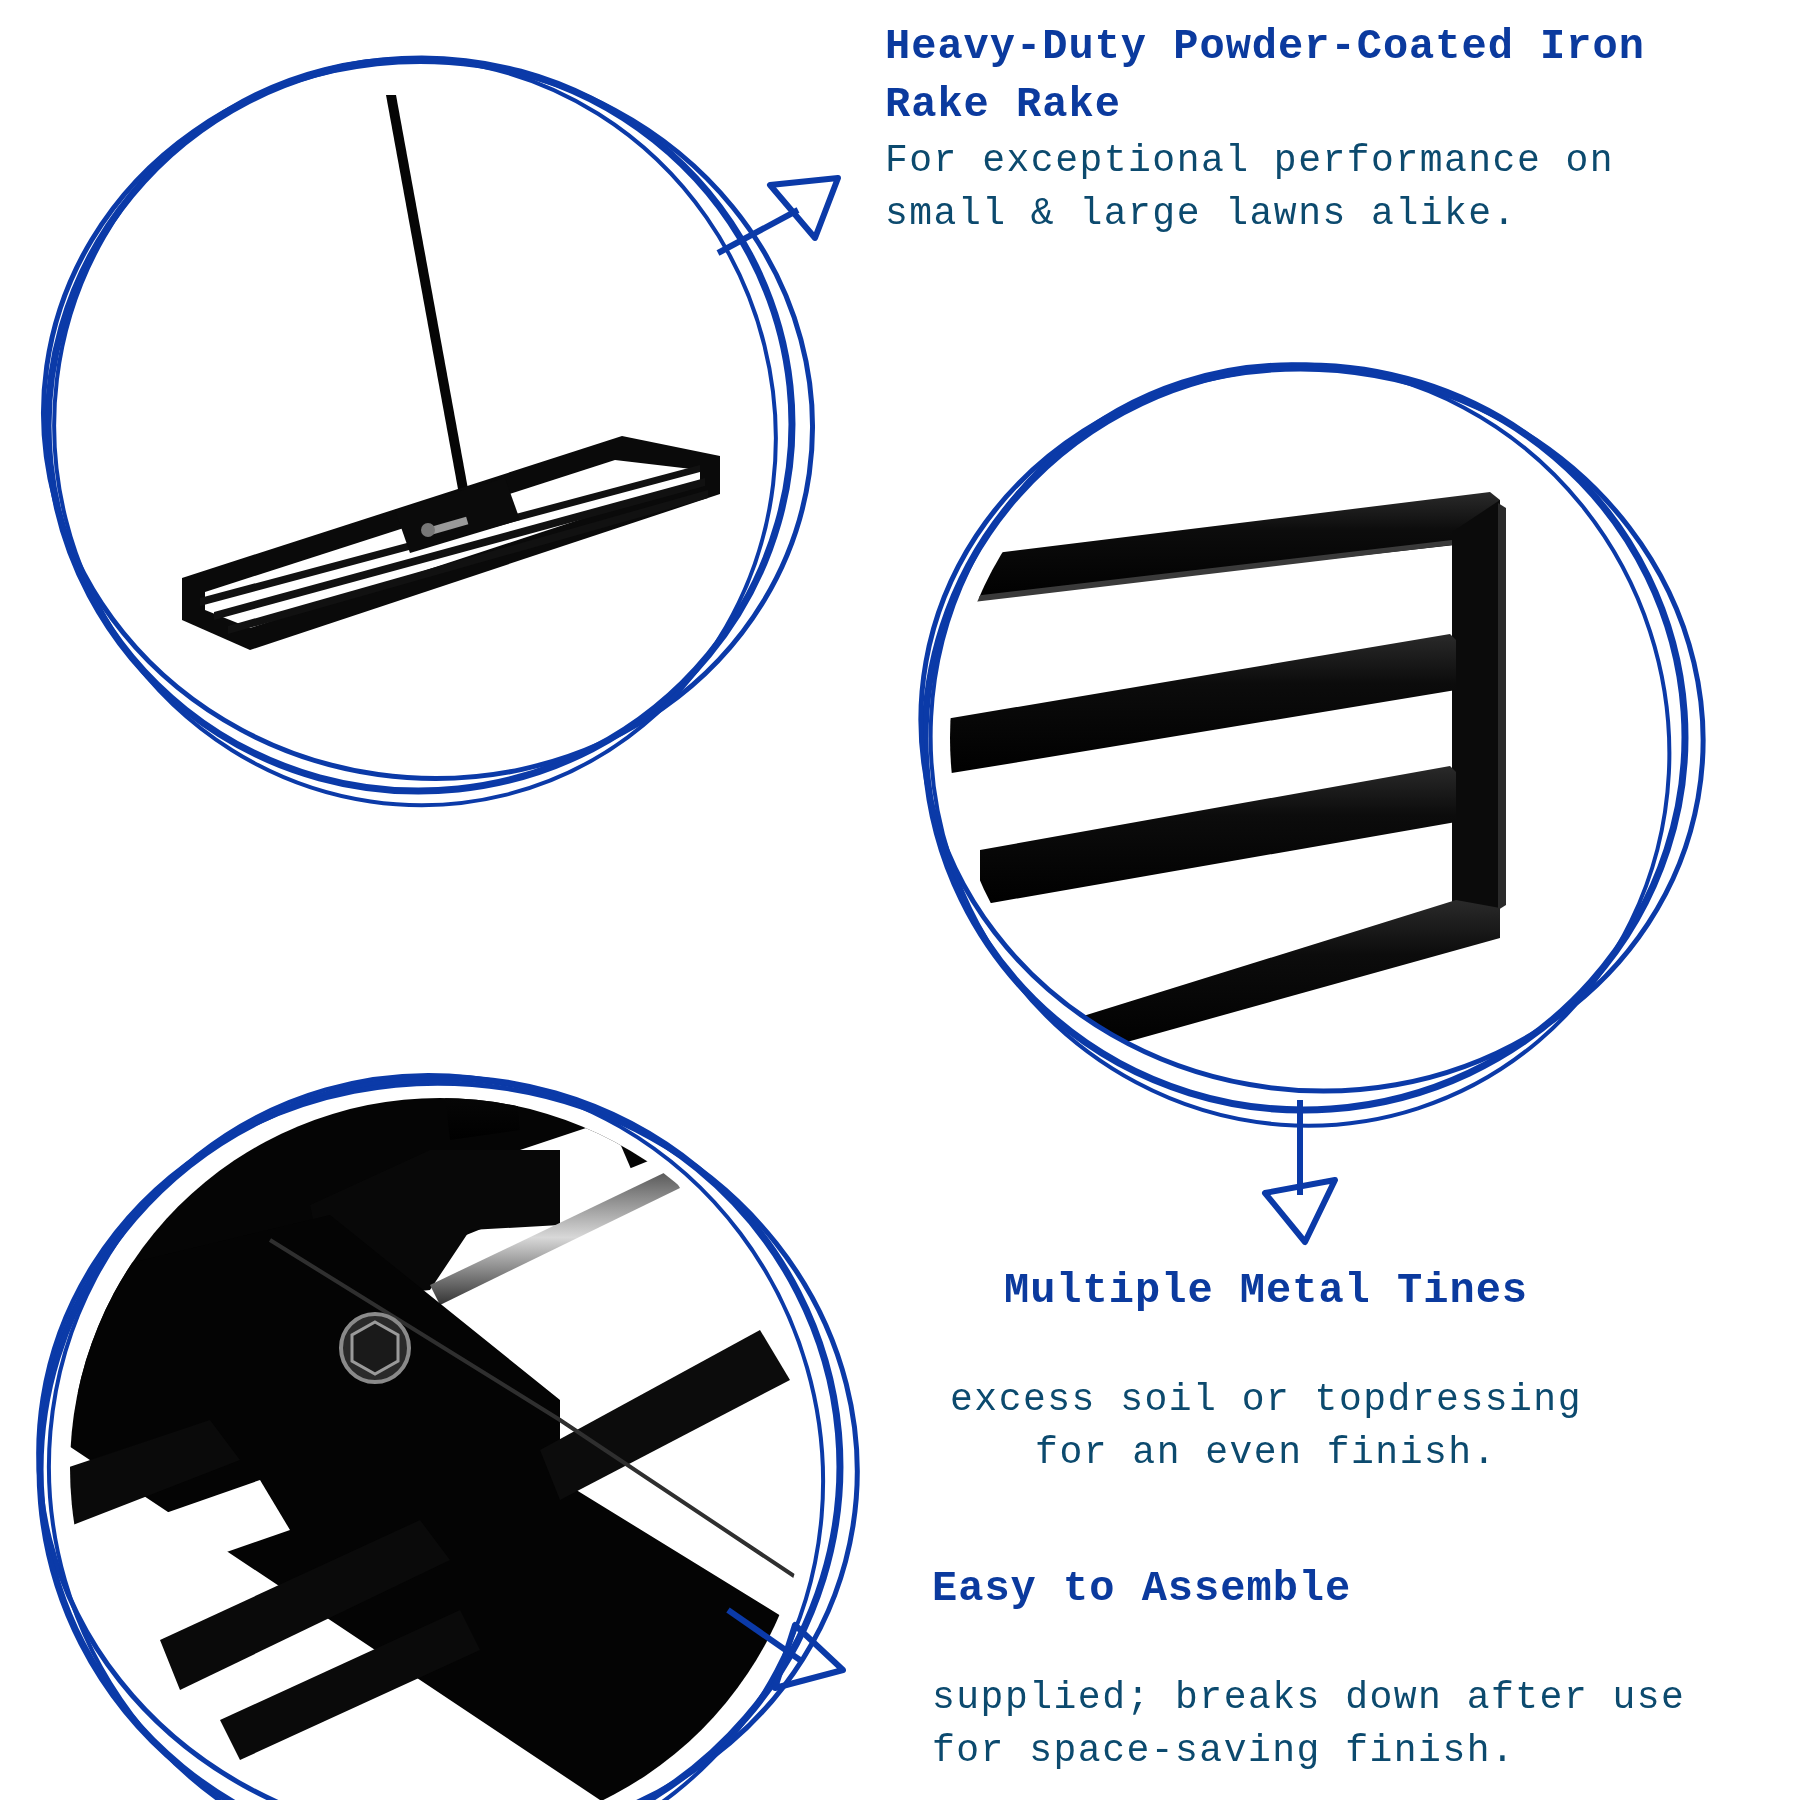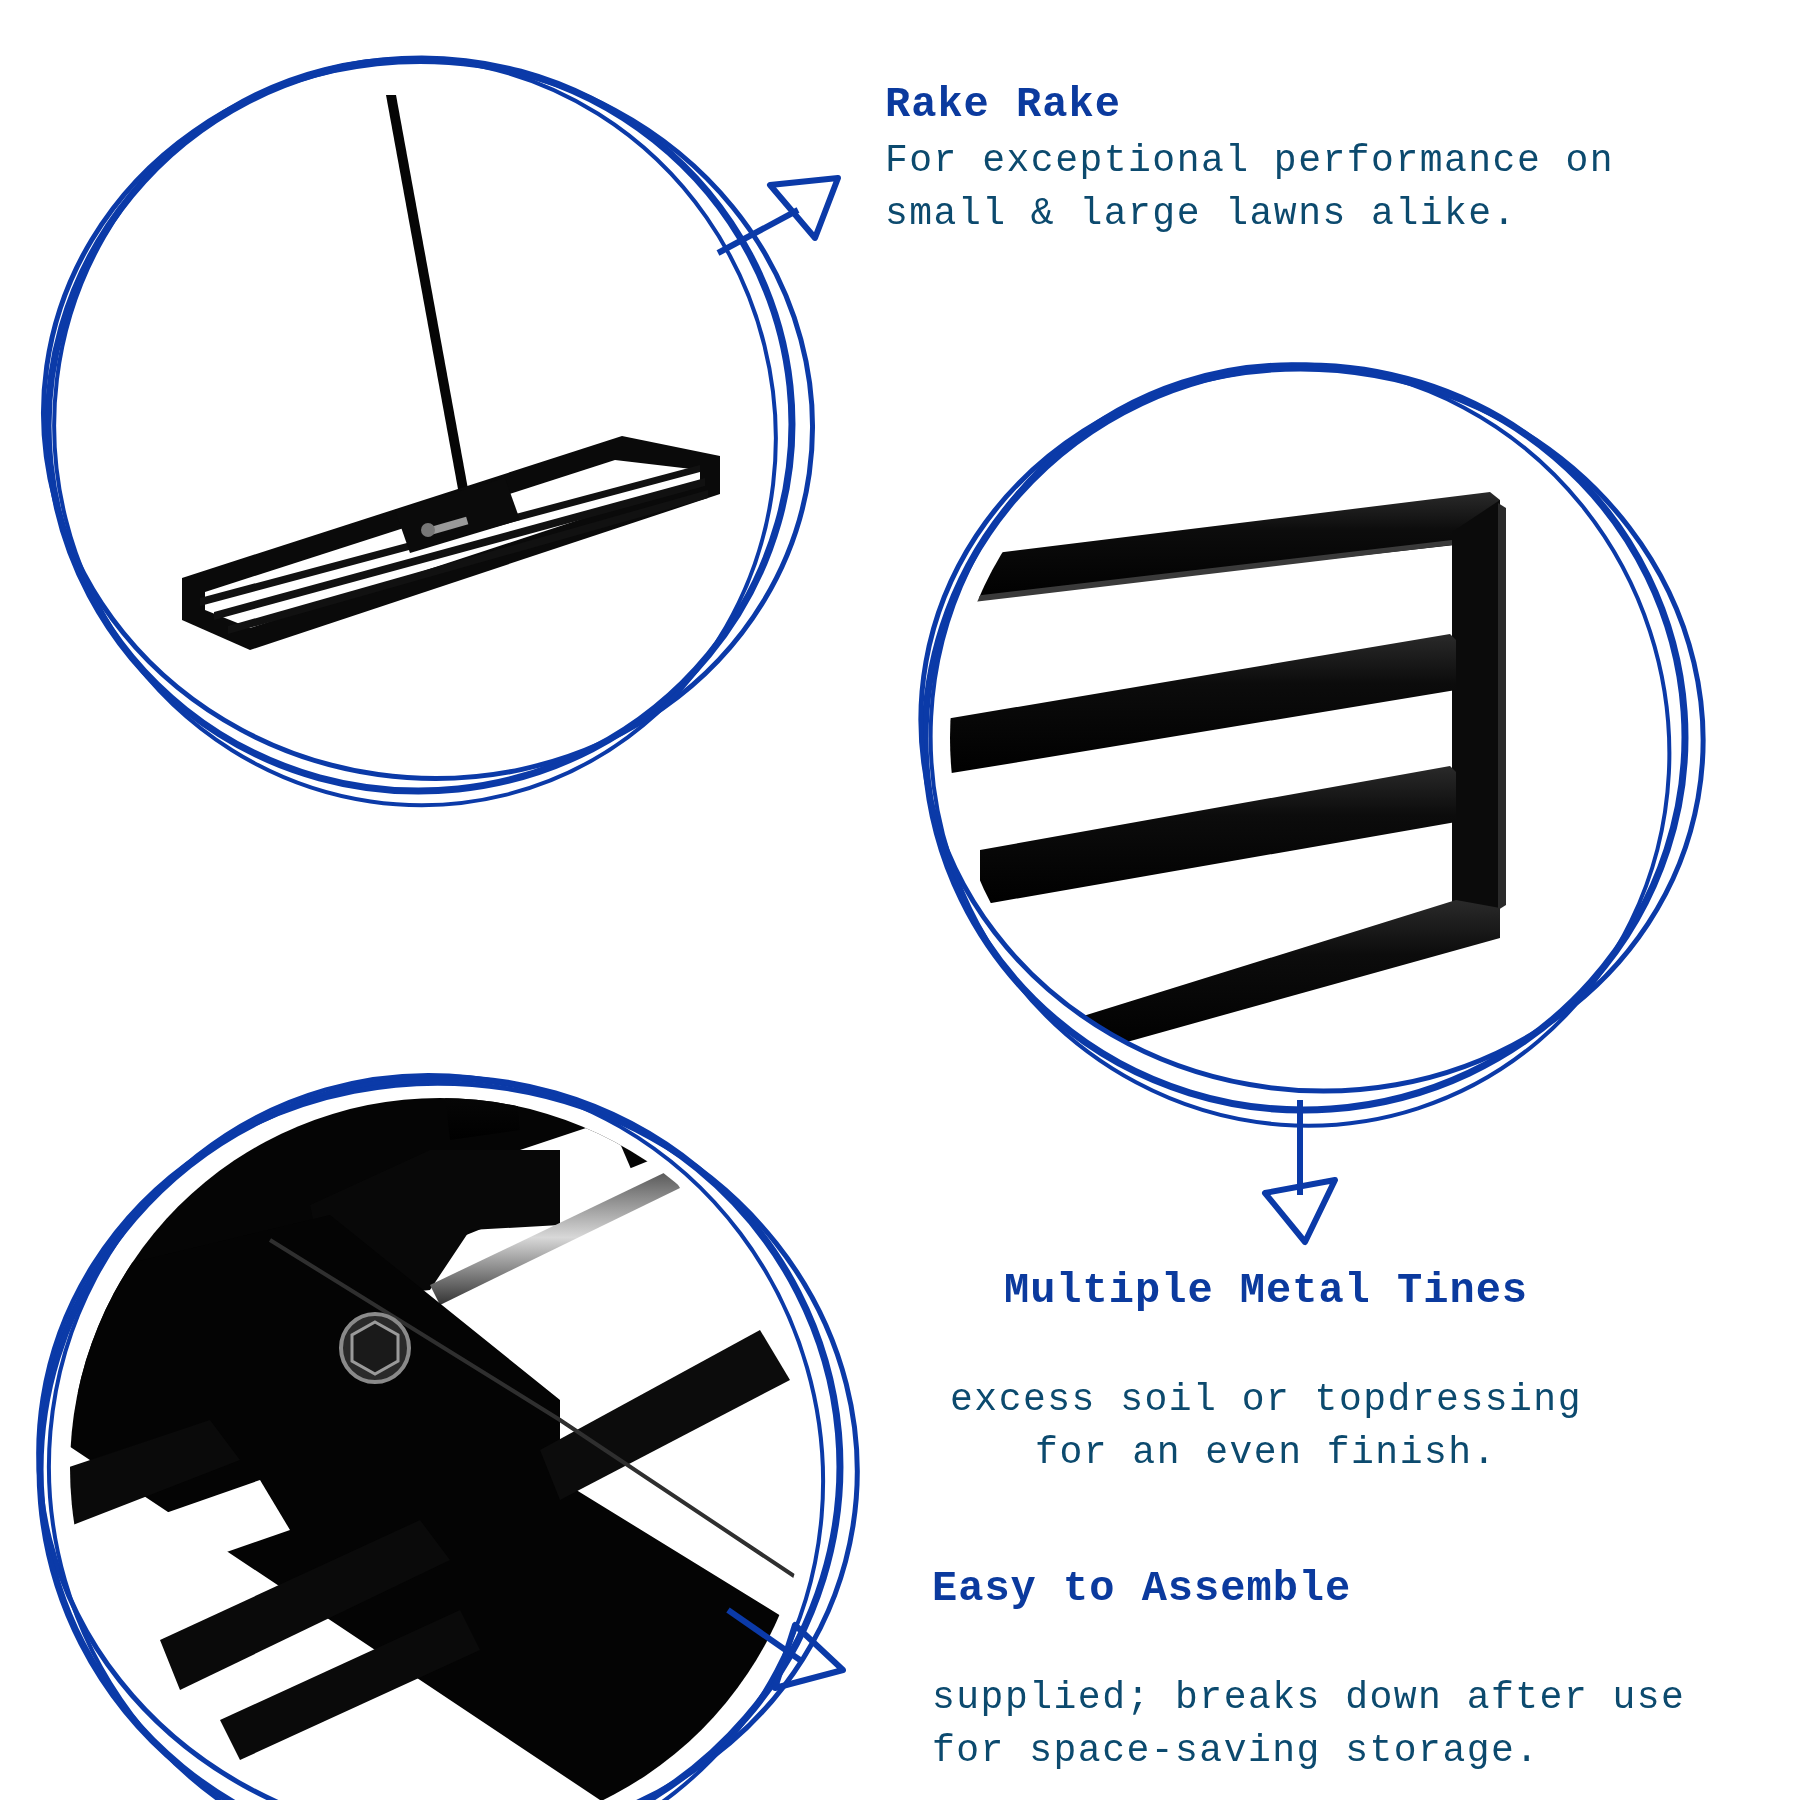--- a/index.html
+++ b/index.html
@@ -127,21 +127,21 @@
     <ellipse cx="436" cy="1474" rx="386" ry="400" stroke-width="4" transform="rotate(-16 436 1474)"></ellipse>
   </g>
   <g fill="none" stroke="#0b3aa8" stroke-width="6" stroke-linejoin="round">
     <line x1="728" y1="1610" x2="800" y2="1660"></line>
     <path d="M775 1688 L843 1670 L795 1625 Z"></path>
   </g>
 </svg>
 
 <div class="feature f1">
   <h2>
-    <br>
+    <span>Heavy-Duty Powder-Coated Iron</span><br>
     <span>Rake Rake</span>
   </h2>
   <p>
     <span>For exceptional performance on</span><br>
     <span>small &amp; large lawns alike.</span>
   </p>
 </div>
 
 <div class="feature f2">
   <h2>Multiple Metal Tines</h2>
@@ -150,15 +150,15 @@
     <span>excess soil or topdressing</span><br>
     <span>for an even finish.</span>
   </p>
 </div>
 
 <div class="feature f3">
   <h2>Easy to Assemble</h2>
   <p>
     <br>
     <span>supplied; breaks down after use</span><br>
-    <span>for space-saving storage.</span>
+    <span>for space-saving finish.</span>
   </p>
 </div>
 
 </body></html>

